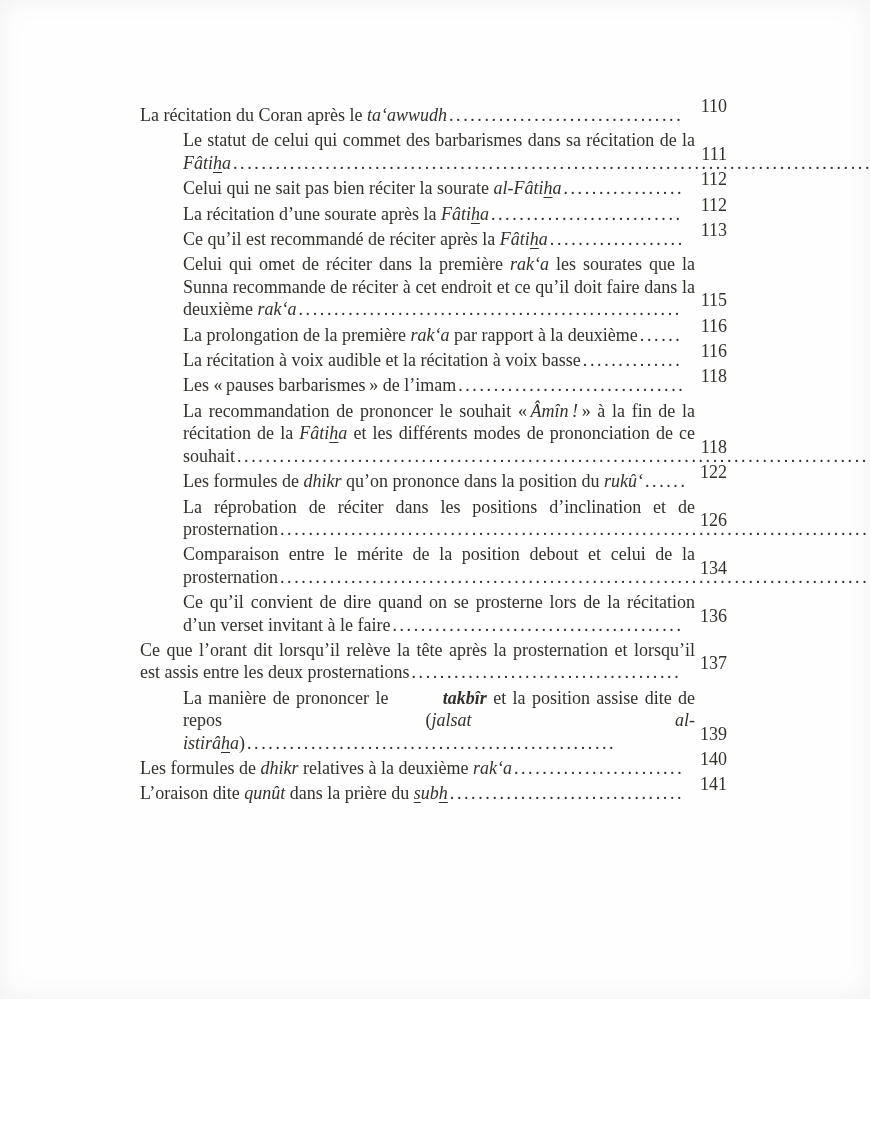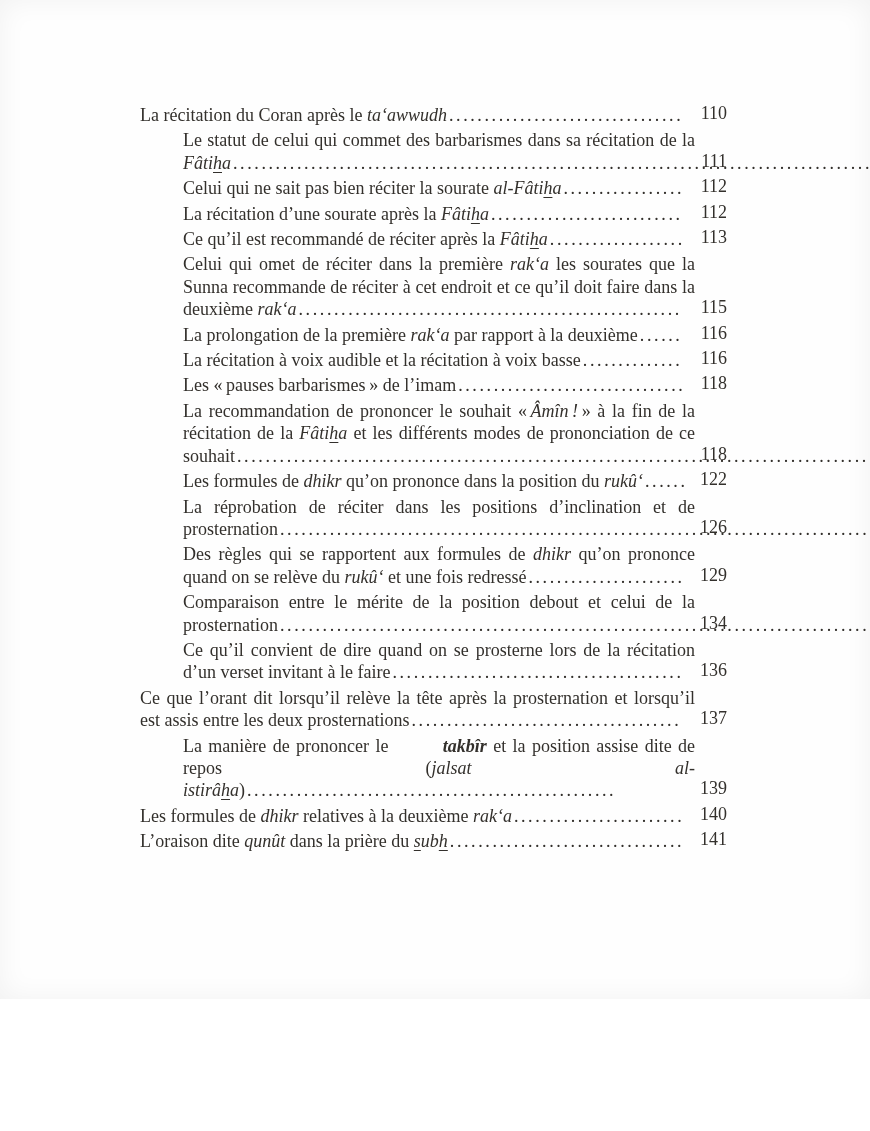--- a/index.html
+++ b/index.html
@@ -41,21 +41,21 @@
   }
   .leader {
     letter-spacing: 2.6px;
     padding-left: 2px;
     white-space: nowrap;
     overflow: hidden;
   }
   .pg {
     position: absolute;
     right: 0;
-    bottom: 2px;
+    bottom: 9px;
   }
   .folio {
     position: absolute;
     left: 105px;
     top: 1031px;
     font-size: 19px;
     font-weight: bold;
     letter-spacing: 0.5px;
   }
 </style>
@@ -69,21 +69,20 @@
       <p class="entry lvl2"><span>Celui qui ne sait pas bien réciter la sourate </span><span class="seg-i">al-Fâti</span><span class="seg-i seg-u">h</span><span class="seg-i">a</span><span class="leader">.................</span><span class="pg">112</span></p>
       <p class="entry lvl2"><span>La récitation d’une sourate après la </span><span class="seg-i">Fâti</span><span class="seg-i seg-u">h</span><span class="seg-i">a</span><span class="leader">...........................</span><span class="pg">112</span></p>
       <p class="entry lvl2"><span>Ce qu’il est recommandé de réciter après la </span><span class="seg-i">Fâti</span><span class="seg-i seg-u">h</span><span class="seg-i">a</span><span class="leader">...................</span><span class="pg">113</span></p>
       <p class="entry lvl2"><span>Celui qui omet de réciter dans la première </span><span class="seg-i">rak‘a</span><span> les sourates que la Sunna recommande de réciter à cet endroit et ce qu’il doit faire dans la deuxième </span><span class="seg-i">rak‘a</span><span class="leader">......................................................</span><span class="pg">115</span></p>
       <p class="entry lvl2"><span>La prolongation de la première </span><span class="seg-i">rak‘a</span><span> par rapport à la deuxième</span><span class="leader">......</span><span class="pg">116</span></p>
       <p class="entry lvl2"><span>La récitation à voix audible et la récitation à voix basse</span><span class="leader">..............</span><span class="pg">116</span></p>
       <p class="entry lvl2"><span>Les « pauses barbarismes » de l’imam</span><span class="leader">................................</span><span class="pg">118</span></p>
       <p class="entry lvl2"><span>La recommandation de prononcer le souhait « </span><span class="seg-i">Âmîn !</span><span> » à la fin de la récitation de la </span><span class="seg-i">Fâti</span><span class="seg-i seg-u">h</span><span class="seg-i">a</span><span> et les différents modes de prononciation de ce souhait</span><span class="leader">........................................................................................................................................................................................................</span><span class="pg">118</span></p>
       <p class="entry lvl2"><span>Les formules de </span><span class="seg-i">dhikr</span><span> qu’on prononce dans la position du </span><span class="seg-i">rukû‘</span><span class="leader">......</span><span class="pg">122</span></p>
       <p class="entry lvl2"><span>La réprobation de réciter dans les positions d’inclination et de prosternation</span><span class="leader">........................................................................................................................................................................................................</span><span class="pg">126</span></p>
-      <p class="entry lvl2"><span>Des règles qui se rapportent aux formules de </span><span class="seg-i">dhikr</span><span> qu’on prononce quand on se relève du </span><span class="seg-i">rukû‘</span><span> et une fois redressé</span><span class="leader">......................</span><span class="pg">129</span></p>
       <p class="entry lvl2"><span>Comparaison entre le mérite de la position debout et celui de la prosternation</span><span class="leader">........................................................................................................................................................................................................</span><span class="pg">134</span></p>
       <p class="entry lvl2"><span>Ce qu’il convient de dire quand on se prosterne lors de la récitation d’un verset invitant à le faire</span><span class="leader">.........................................</span><span class="pg">136</span></p>
       <p class="entry lvl1"><span>Ce que l’orant dit lorsqu’il relève la tête après la prosternation et lorsqu’il est assis entre les deux prosternations</span><span class="leader">......................................</span><span class="pg">137</span></p>
       <p class="entry lvl2"><span>La manière de prononcer le </span><span class="seg-i seg-b">takbîr</span><span> et la position assise dite de repos (</span><span class="seg-i">jalsat al-istirâ</span><span class="seg-i seg-u">h</span><span class="seg-i">a</span><span>)</span><span class="leader">....................................................</span><span class="pg">139</span></p>
       <p class="entry lvl1"><span>Les formules de </span><span class="seg-i">dhikr</span><span> relatives à la deuxième </span><span class="seg-i">rak‘a</span><span class="leader">........................</span><span class="pg">140</span></p>
       <p class="entry lvl1"><span>L’oraison dite </span><span class="seg-i">qunût</span><span> dans la prière du </span><span class="seg-i seg-u">s</span><span class="seg-i">ub</span><span class="seg-i seg-u">h</span><span class="leader">.................................</span><span class="pg">141</span></p>
     </div>
   <div class="folio">908</div>
 </div>
 

